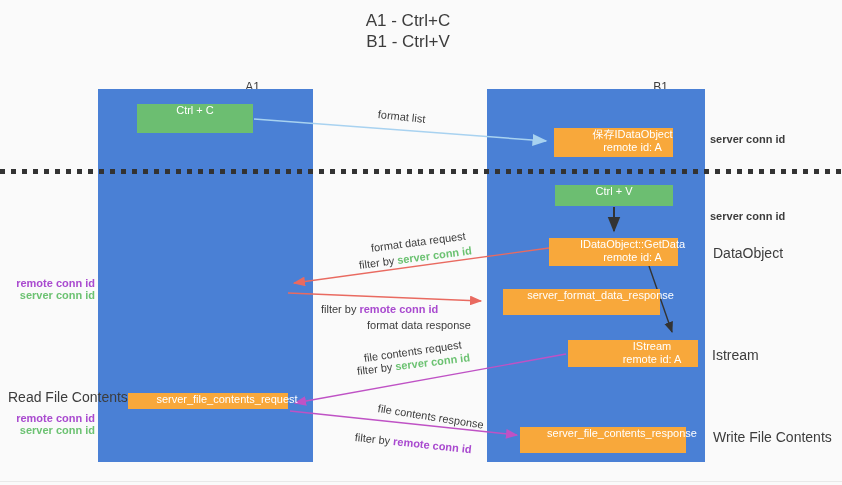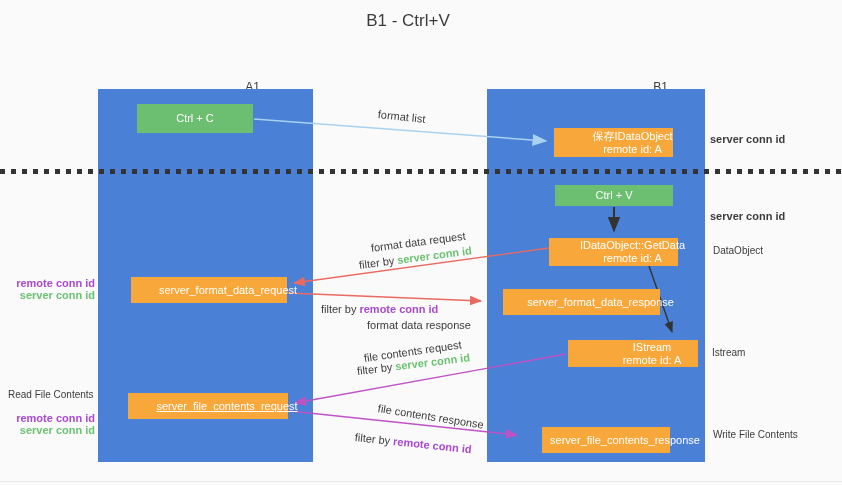--- a/index.html
+++ b/index.html
@@ -15,39 +15,40 @@
     --text-dark:#3c3c3c;
     --bg:#fafafa;
   }
   *{margin:0;padding:0;box-sizing:border-box;}
   body{font-family:"Liberation Sans",sans-serif;background:#fff;}
   .stage{position:relative;width:842px;height:485px;background:var(--bg);overflow:hidden;}
   .abs{position:absolute;}
   .title{left:308px;top:10px;width:200px;text-align:center;font-size:17px;line-height:21px;color:var(--text-dark);}
   .ll-header{top:55px;width:140px;text-align:right;font-size:12px;line-height:15px;color:var(--text-dark);margin-top:25px;}
   .lifeline{top:89px;height:373px;background:var(--lifeline-blue);}
-  .node{display:flex;flex-direction:column;align-items:center;justify-content:center;color:#fff;font-size:11px;line-height:13px;text-align:center;white-space:nowrap;}
+  .node{display:flex;flex-direction:column;align-items:center;color:#fff;font-size:11px;line-height:13px;text-align:center;white-space:nowrap;}
   .green{background:var(--box-green);}
   .orange{background:var(--box-orange);padding-left:38px;}
   .dashline{left:0;top:169px;width:842px;height:5px;background:repeating-linear-gradient(to right,#333 0 5px,transparent 5px 11px);}
   .lbl{font-size:11px;color:var(--text-dark);white-space:nowrap;transform-origin:left center;}
   .lbl .val{font-weight:bold;padding-left:3px;}
   .g{color:var(--text-green);font-weight:bold;}
   .p{color:var(--text-purple);font-weight:bold;}
-  .side{font-size:10px;color:var(--text-dark);white-space:nowrap;}
+  .side{font-size:14px;color:var(--text-dark);white-space:nowrap;}
   .connpair{width:85px;text-align:right;font-size:11px;line-height:12px;font-weight:bold;white-space:nowrap;}
   svg.arrows{left:0;top:0;pointer-events:none;}
   .bottom-edge{left:0;top:481px;width:842px;height:1px;background:#e9e9e9;}
 </style>
 </head>
 <body>
 
 <div class="stage">
 
   <div class="abs title">
+    <div>A1 - Ctrl+C</div>
     <div>B1 - Ctrl+V</div>
   </div>
 
   <div class="abs ll-header" style="left:120px;">
     <div>A1</div>
     <div>remote</div>
   </div>
   <div class="abs ll-header" style="left:528px;">
     <div>B1</div>
     <div>connection</div>
@@ -93,38 +94,35 @@
 
   <div class="abs node green" style="left:555px;top:185px;width:118px;height:21px;">
     <div>Ctrl + V</div>
   </div>
 
   <div class="abs node orange" style="left:549px;top:238px;width:129px;height:28px;">
     <div>IDataObject::GetData</div>
     <div>remote id: A</div>
   </div>
 
-  <div class="abs node orange" style="left:131px;top:277px;width:156px;height:26px;">
-    <div>server_format_data_request</div>
-  </div>
 
   <div class="abs node orange" style="left:487px;top:289px;width:157px;height:26px;margin-left:16px;">
     <div>server_format_data_response</div>
   </div>
 
   <div class="abs node orange" style="left:568px;top:340px;width:130px;height:27px;">
     <div>IStream</div>
     <div>remote id: A</div>
   </div>
 
-  <div class="abs node orange" style="left:128px;top:393px;width:160px;height:26px;text-decoration:underline;">
+  <div class="abs node orange" style="left:128px;top:393px;width:160px;height:16px;">
     <div>server_file_contents_request</div>
   </div>
 
-  <div class="abs node orange" style="left:542px;top:427px;width:128px;height:26px;">
+  <div class="abs node orange" style="left:520px;top:427px;width:166px;height:26px;">
     <div>server_file_contents_response</div>
   </div>
 
   <div class="abs lbl" style="left:378px;top:108px;transform:rotate(6deg);">format list</div>
 
   <div class="abs lbl" style="left:371px;top:242px;transform:rotate(-7.5deg);">format data request</div>
   <div class="abs lbl" style="left:359px;top:259px;transform:rotate(-7.5deg);">
     <span>filter by</span><span class="val g">server conn id</span>
   </div>
 

